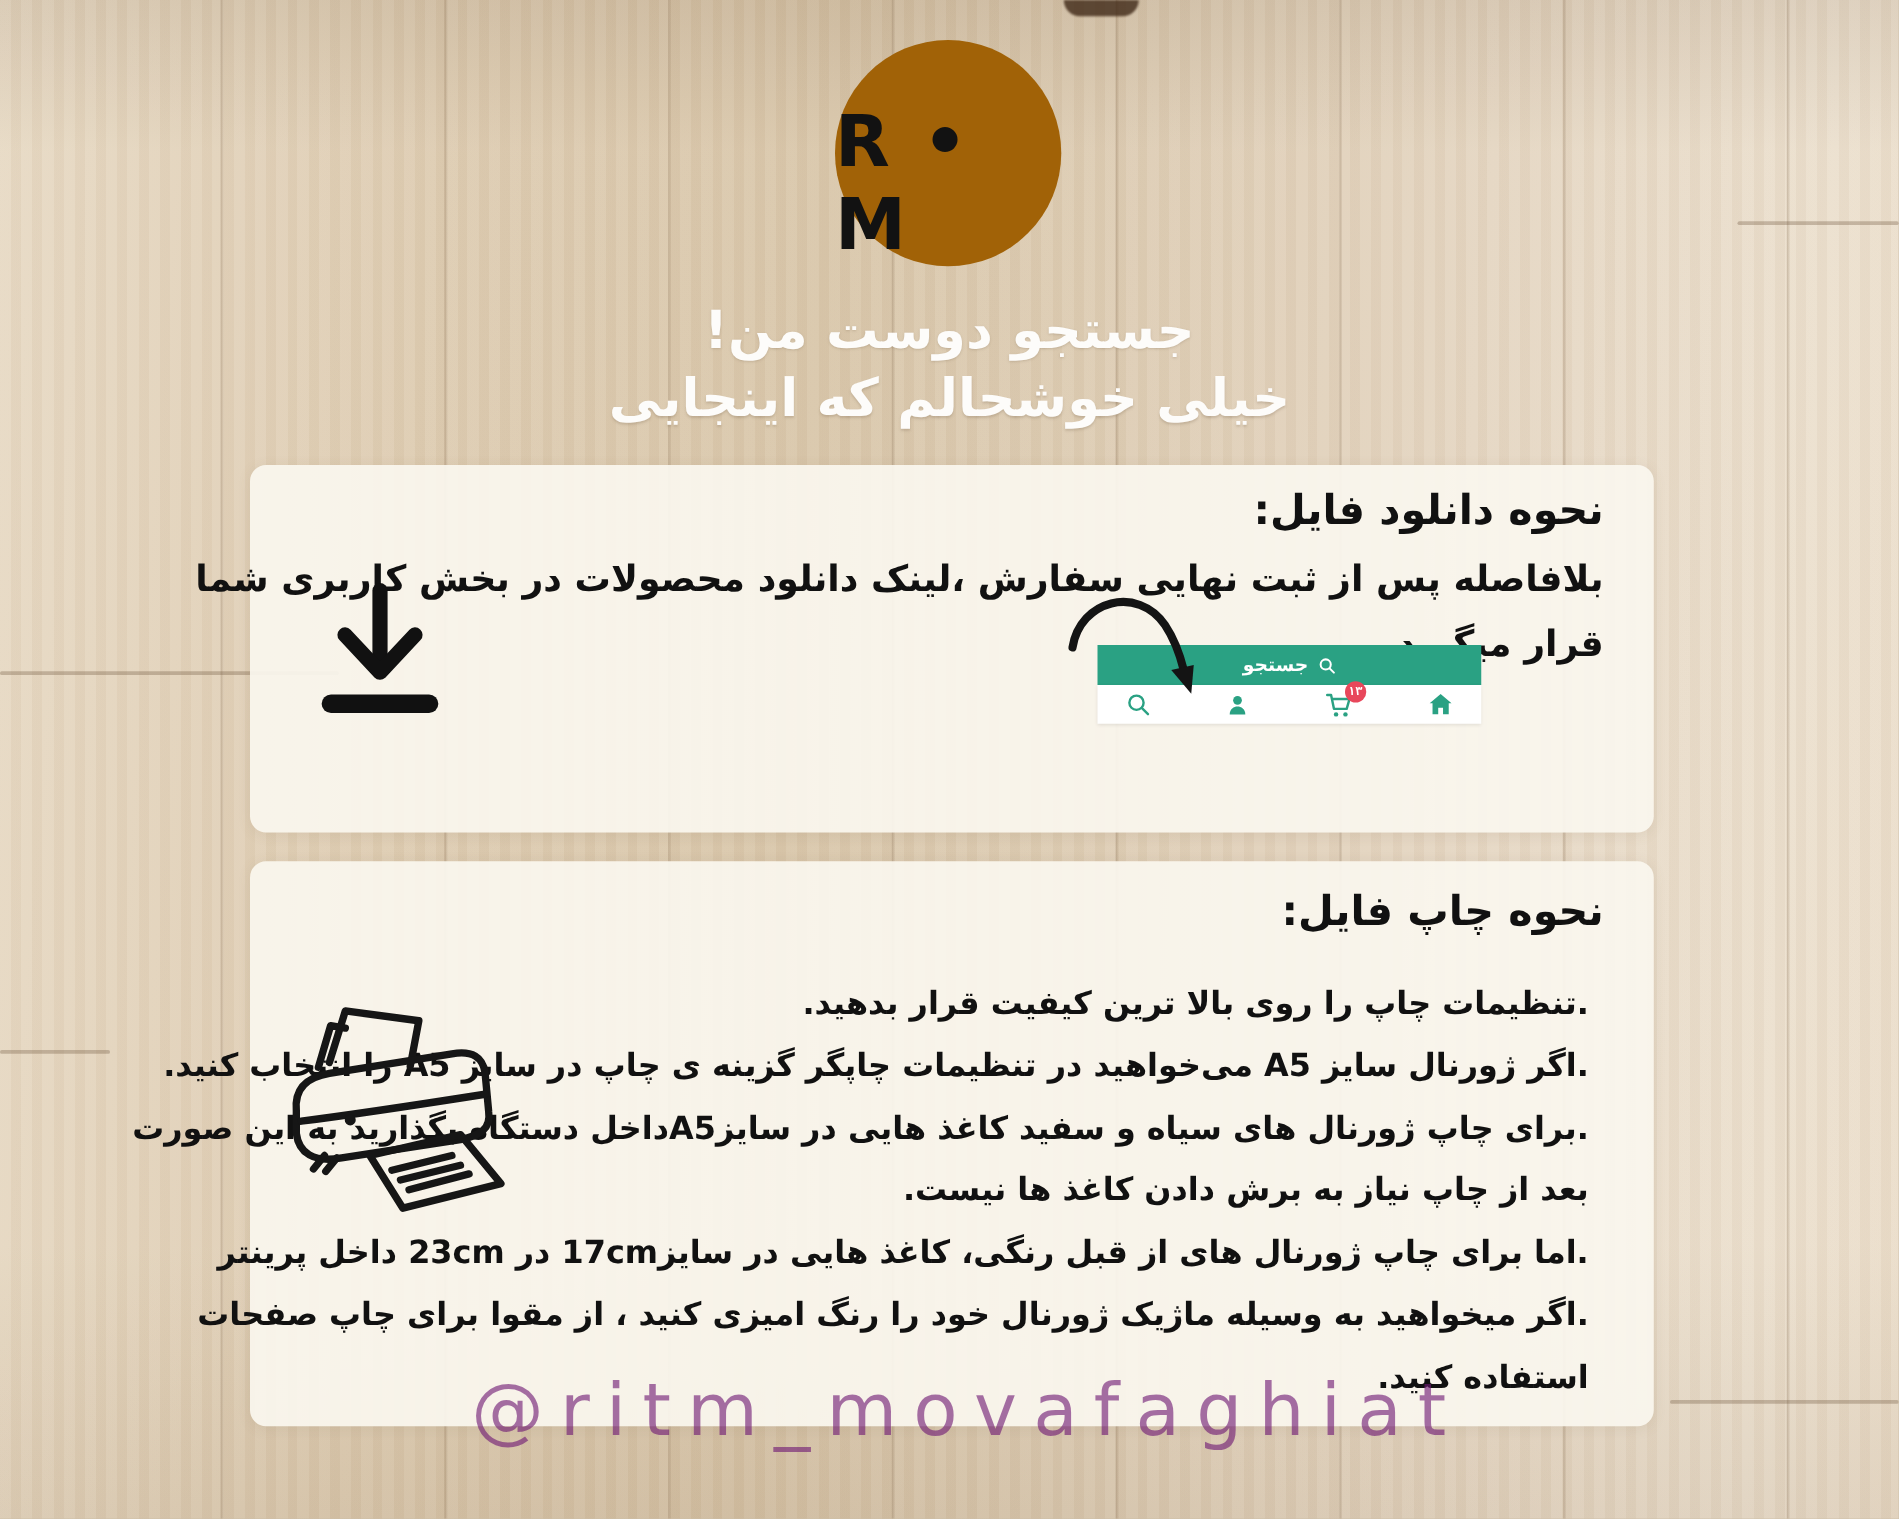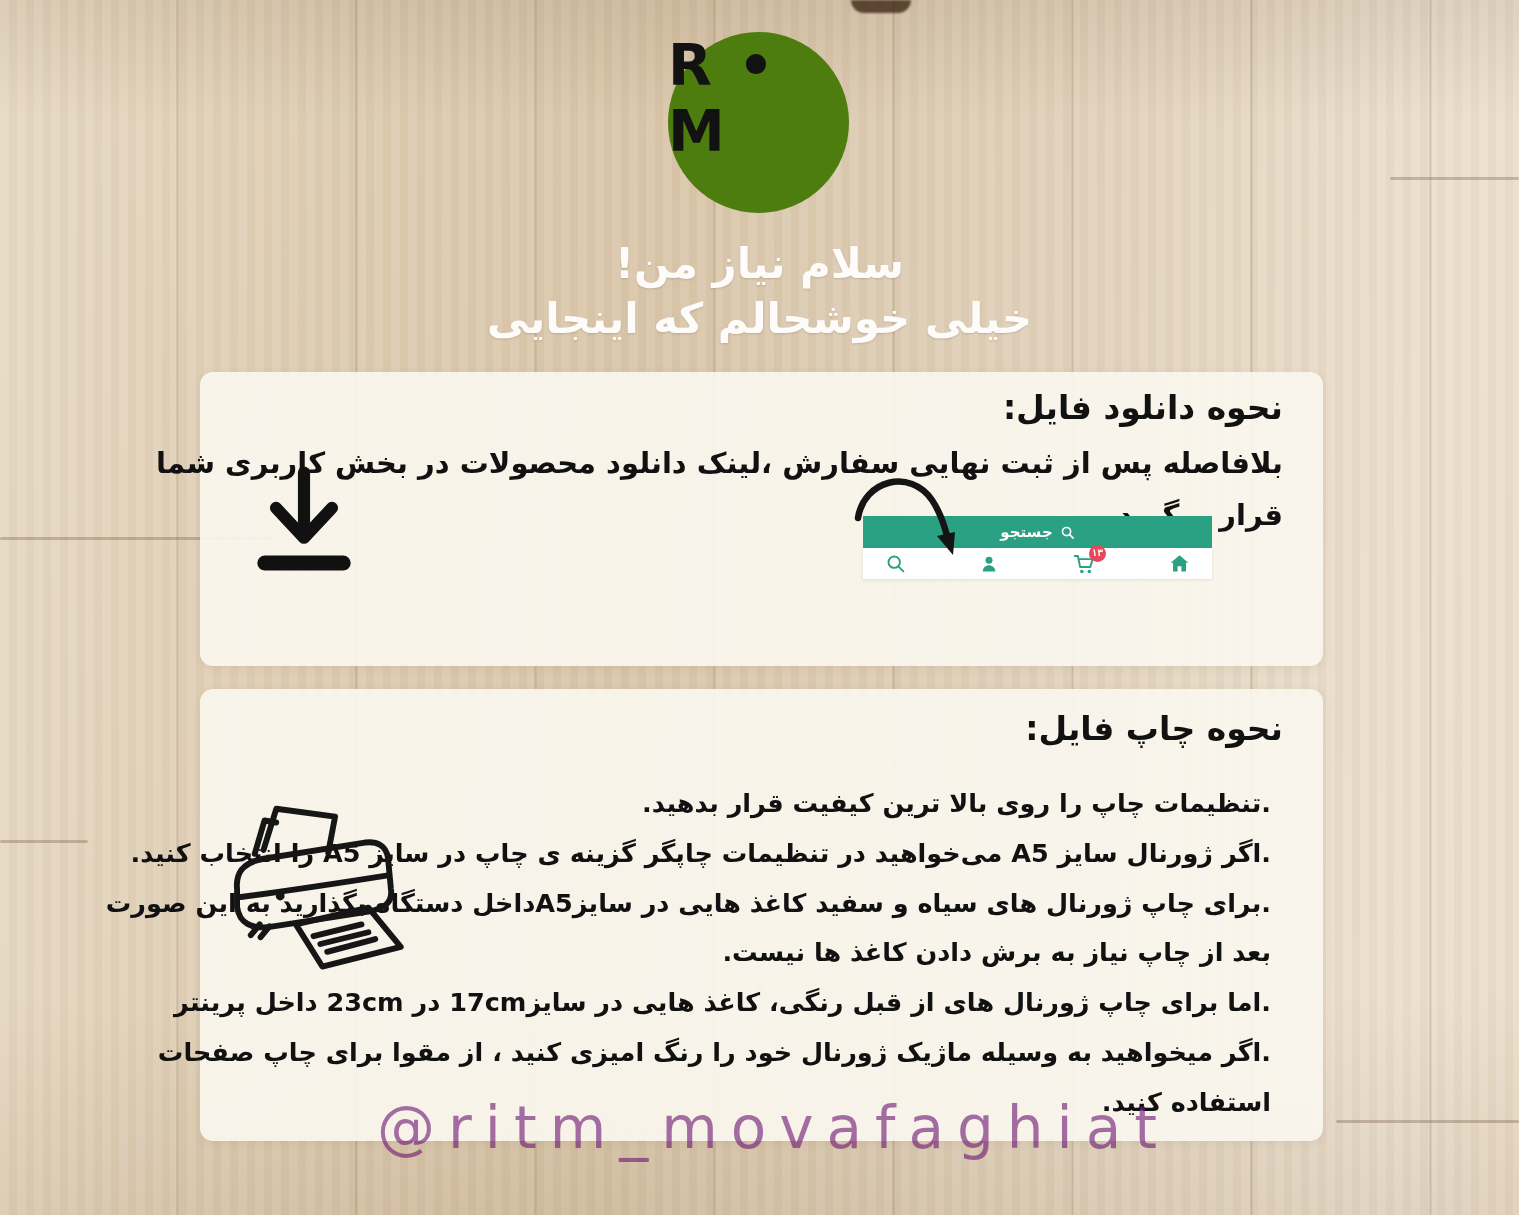--- a/index.html
+++ b/index.html
@@ -15,21 +15,21 @@
       repeating-linear-gradient(90deg, rgba(255,255,255,0.05) 0 9px, rgba(156,126,92,0.05) 9px 17px),
       linear-gradient(180deg, rgba(96,72,48,0.10) 0%, rgba(255,255,255,0.03) 10%, rgba(255,255,255,0.03) 82%, rgba(130,104,76,0.10) 100%),
       linear-gradient(94deg,#e7d9c3 0%,#ddcbb0 22%,#d8c5a8 42%,#ddccb3 58%,#e4d5c0 75%,#ebdfcd 92%,#eadcc8 100%);
   }
   .joint{position:absolute;height:3px;background:rgba(110,84,58,0.32);border-radius:2px;}
   .blob{position:absolute;left:851px;top:0;width:60px;height:13px;background:rgba(62,40,22,0.8);
         border-radius:0 0 14px 14px;filter:blur(1px);}
   
   .logo{
     position:absolute;left:668px;top:32px;width:181px;height:181px;border-radius:50%;
-    background:#4d7c0f;display:flex;align-items:flex-start;justify-content:center;
+    background:#a16207;display:flex;align-items:flex-end;justify-content:center;
   }
   .logo span{font-size:57px;font-weight:800;letter-spacing:3px;color:#121212;}
   .greeting{
     position:absolute;left:0;right:0;top:236px;text-align:center;direction:rtl;
     color:#fdfcfa;font-weight:700;font-size:42px;line-height:1.32;
     text-shadow:0 1px 2px rgba(120,100,75,0.25);
   }
   
   .card{
     position:absolute;left:200px;width:1123px;border-radius:13px;
@@ -46,21 +46,21 @@
   .fa-line{
     position:absolute;right:40px;margin:0;direction:rtl;white-space:nowrap;
     font-size:29px;font-weight:700;color:#111;
   }
   .dl-l1{top:74px;}
   .dl-l2{top:126px;}
   .dl-l3{top:220px;}
   
   .dl-icon{position:absolute;left:48px;top:90px;width:112px;height:118px;}
   
-  .mini-nav{position:absolute;left:663px;top:144px;width:349px;}
+  .mini-nav{position:absolute;left:678px;top:144px;width:307px;}
   .mn-top{
     height:32px;background:var(--teal,#2aa183);display:flex;align-items:center;
     justify-content:center;gap:7px;color:#fff;font-size:15px;font-weight:700;
   }
   .mn-bottom{
     height:31px;background:#ffffff;display:flex;align-items:center;
     justify-content:space-between;padding:0 22px;box-shadow:0 1px 3px rgba(0,0,0,0.10);
   }
   .mn-bottom .mi{position:relative;display:flex;align-items:center;}
   .badge{
@@ -94,21 +94,21 @@
     <div class="joint" style="left:0;top:840px;width:88px;"></div>
     <div class="joint" style="left:1336px;top:1120px;width:183px;"></div>
     <div class="blob"></div>
   </div>
 
   <div class="logo">
     <span>R • M</span>
   </div>
 
   <div class="greeting">
-    <div>سلام نیاز من!</div>
+    <div>جستجو دوست من!</div>
     <div>خیلی خوشحالم که اینجایی</div>
   </div>
 
   <section class="card card-download">
     <h2>نحوه دانلود فایل:</h2>
     <p class="fa-line dl-l1">بلافاصله پس از ثبت نهایی سفارش ،لینک دانلود محصولات در بخش کاربری شما</p>
     <p class="fa-line dl-l2">قرار میگیرد.</p>
 
     <div class="dl-icon">
       <svg viewBox="0 0 120 120" width="112" height="118">

